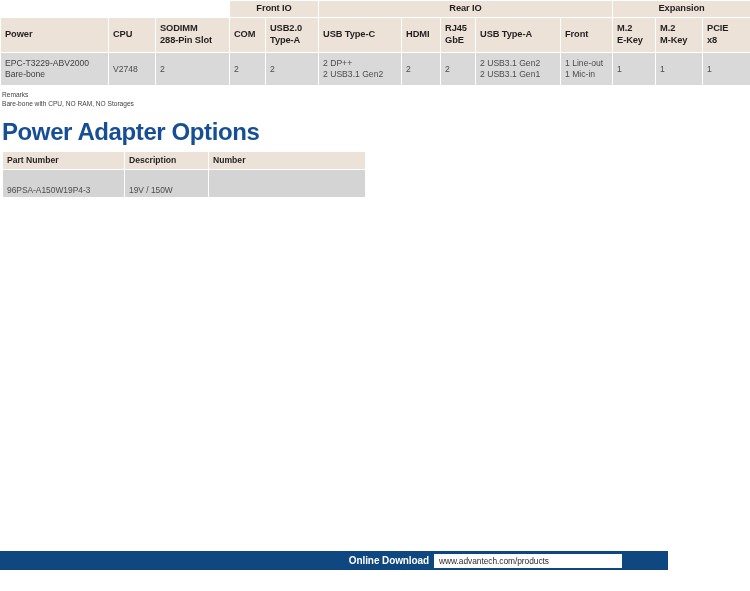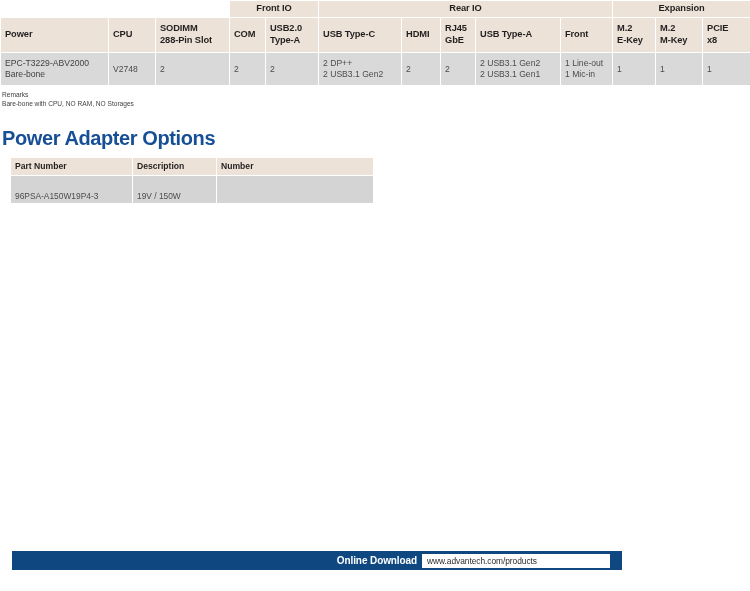--- a/index.html
+++ b/index.html
@@ -70,33 +70,33 @@
   
   .remarks {
     margin: 5px 0 0 2px;
     font-size: 6.6px;
     line-height: 8.6px;
     color: #3f3f3f;
   }
 
   
   .section-title {
-    margin: 18px 0 0 2px;
-    font-size: 20px;
+    margin: 12px 0 0 2px;
+    font-size: 24px;
     font-weight: bold;
     color: #174f96;
     letter-spacing: -0.4px;
     line-height: 24px;
     font-family: "Liberation Sans", sans-serif;
   }
 
   
   .pa-wrap {
     margin-top: 7px;
-    margin-left: 10px;
+    margin-left: 2px;
   }
   .pa-table {
     border-collapse: collapse;
     table-layout: fixed;
     width: 363px;
   }
   .pa-table th,
   .pa-table td {
     border: 1px solid #ffffff;
     padding: 0;
@@ -116,43 +116,43 @@
     text-align: left;
     padding: 14px 4px 2px 4px;
     height: 11px;
   }
   .pa-table tbody tr:nth-child(odd) td { background: #d4d4d4; }
   .pa-table tbody tr:nth-child(even) td { background: #ececec; }
 
   
   .footer-bar {
     position: absolute;
-    left: 12px;
+    left: 0;
     top: 551px;
-    width: 610px;
+    width: 668px;
     height: 19px;
     background: #0f4880;
     display: flex;
     align-items: center;
     justify-content: flex-end;
   }
   .footer-label {
     color: #ffffff;
     font-size: 10px;
     font-weight: bold;
     letter-spacing: -0.1px;
     margin-right: 5px;
   }
   .footer-url-box {
     width: 188px;
     height: 14px;
     background: #ffffff;
     display: flex;
     align-items: center;
-    margin-right: 12px;
+    margin-right: 46px;
   }
   .footer-url {
     font-size: 8.4px;
     color: #2b2b2b;
     padding-left: 5px;
     letter-spacing: -0.05px;
   }
 </style>
 </head>
 <body>

